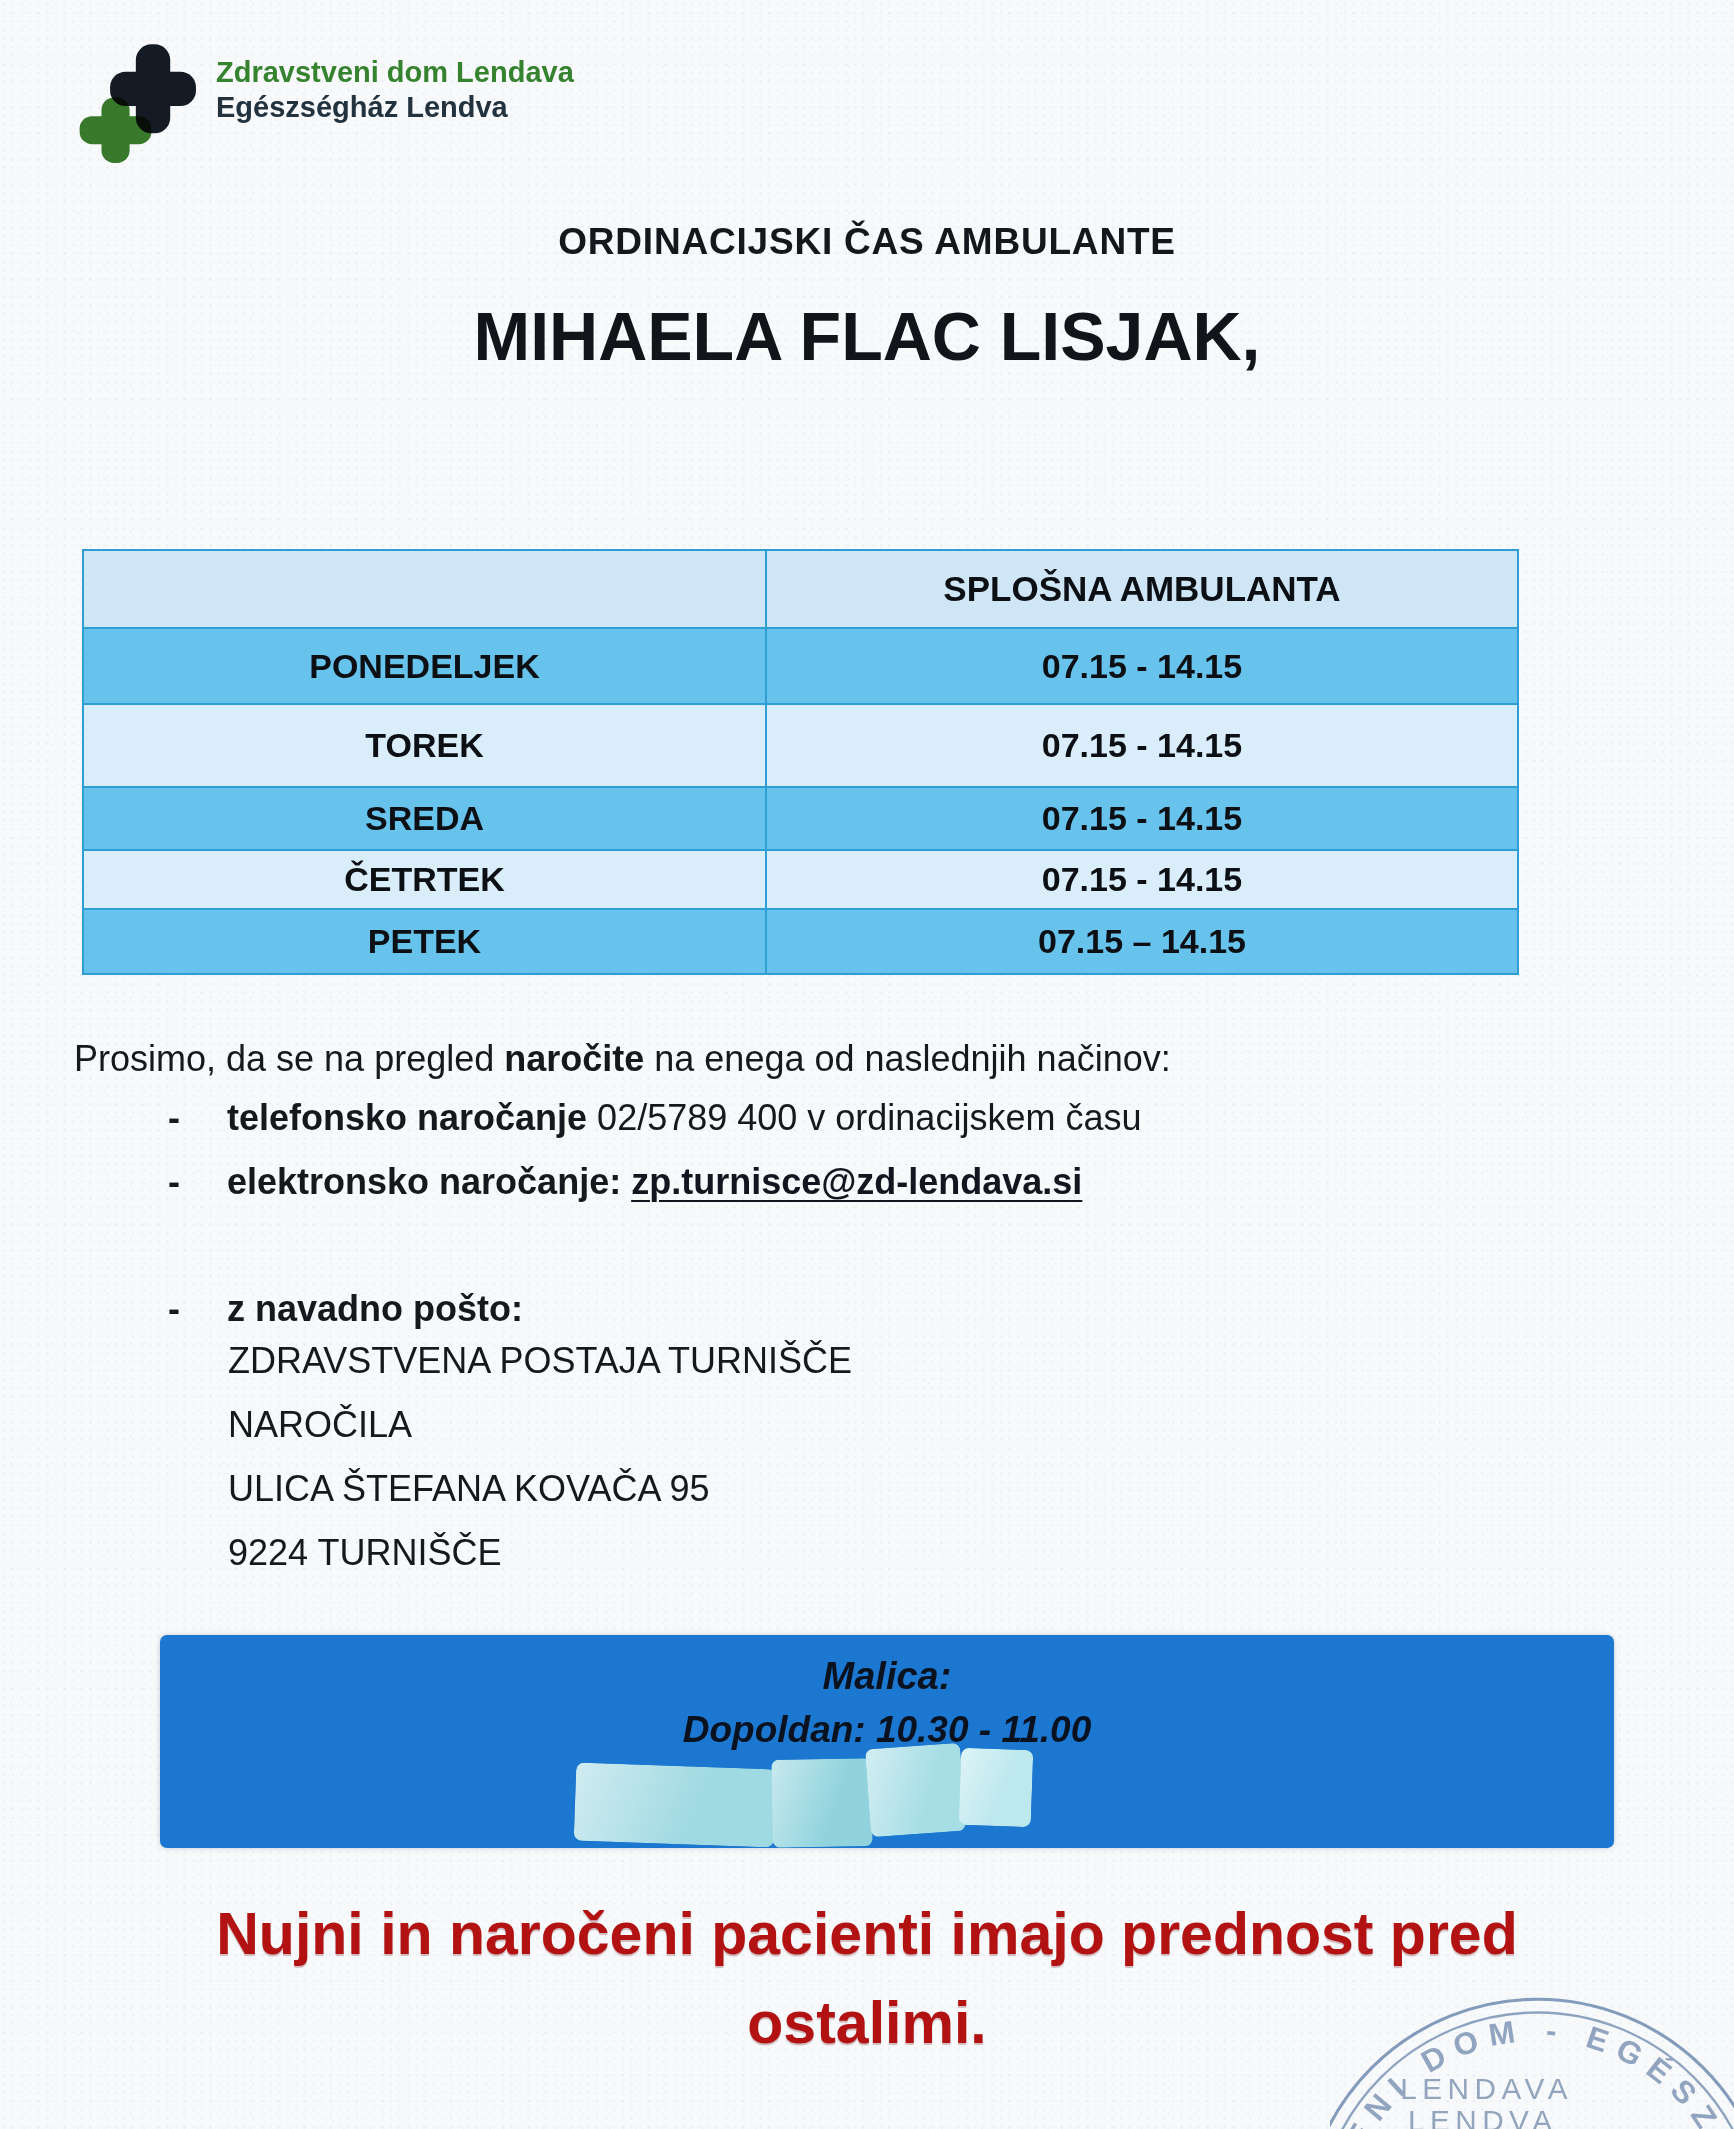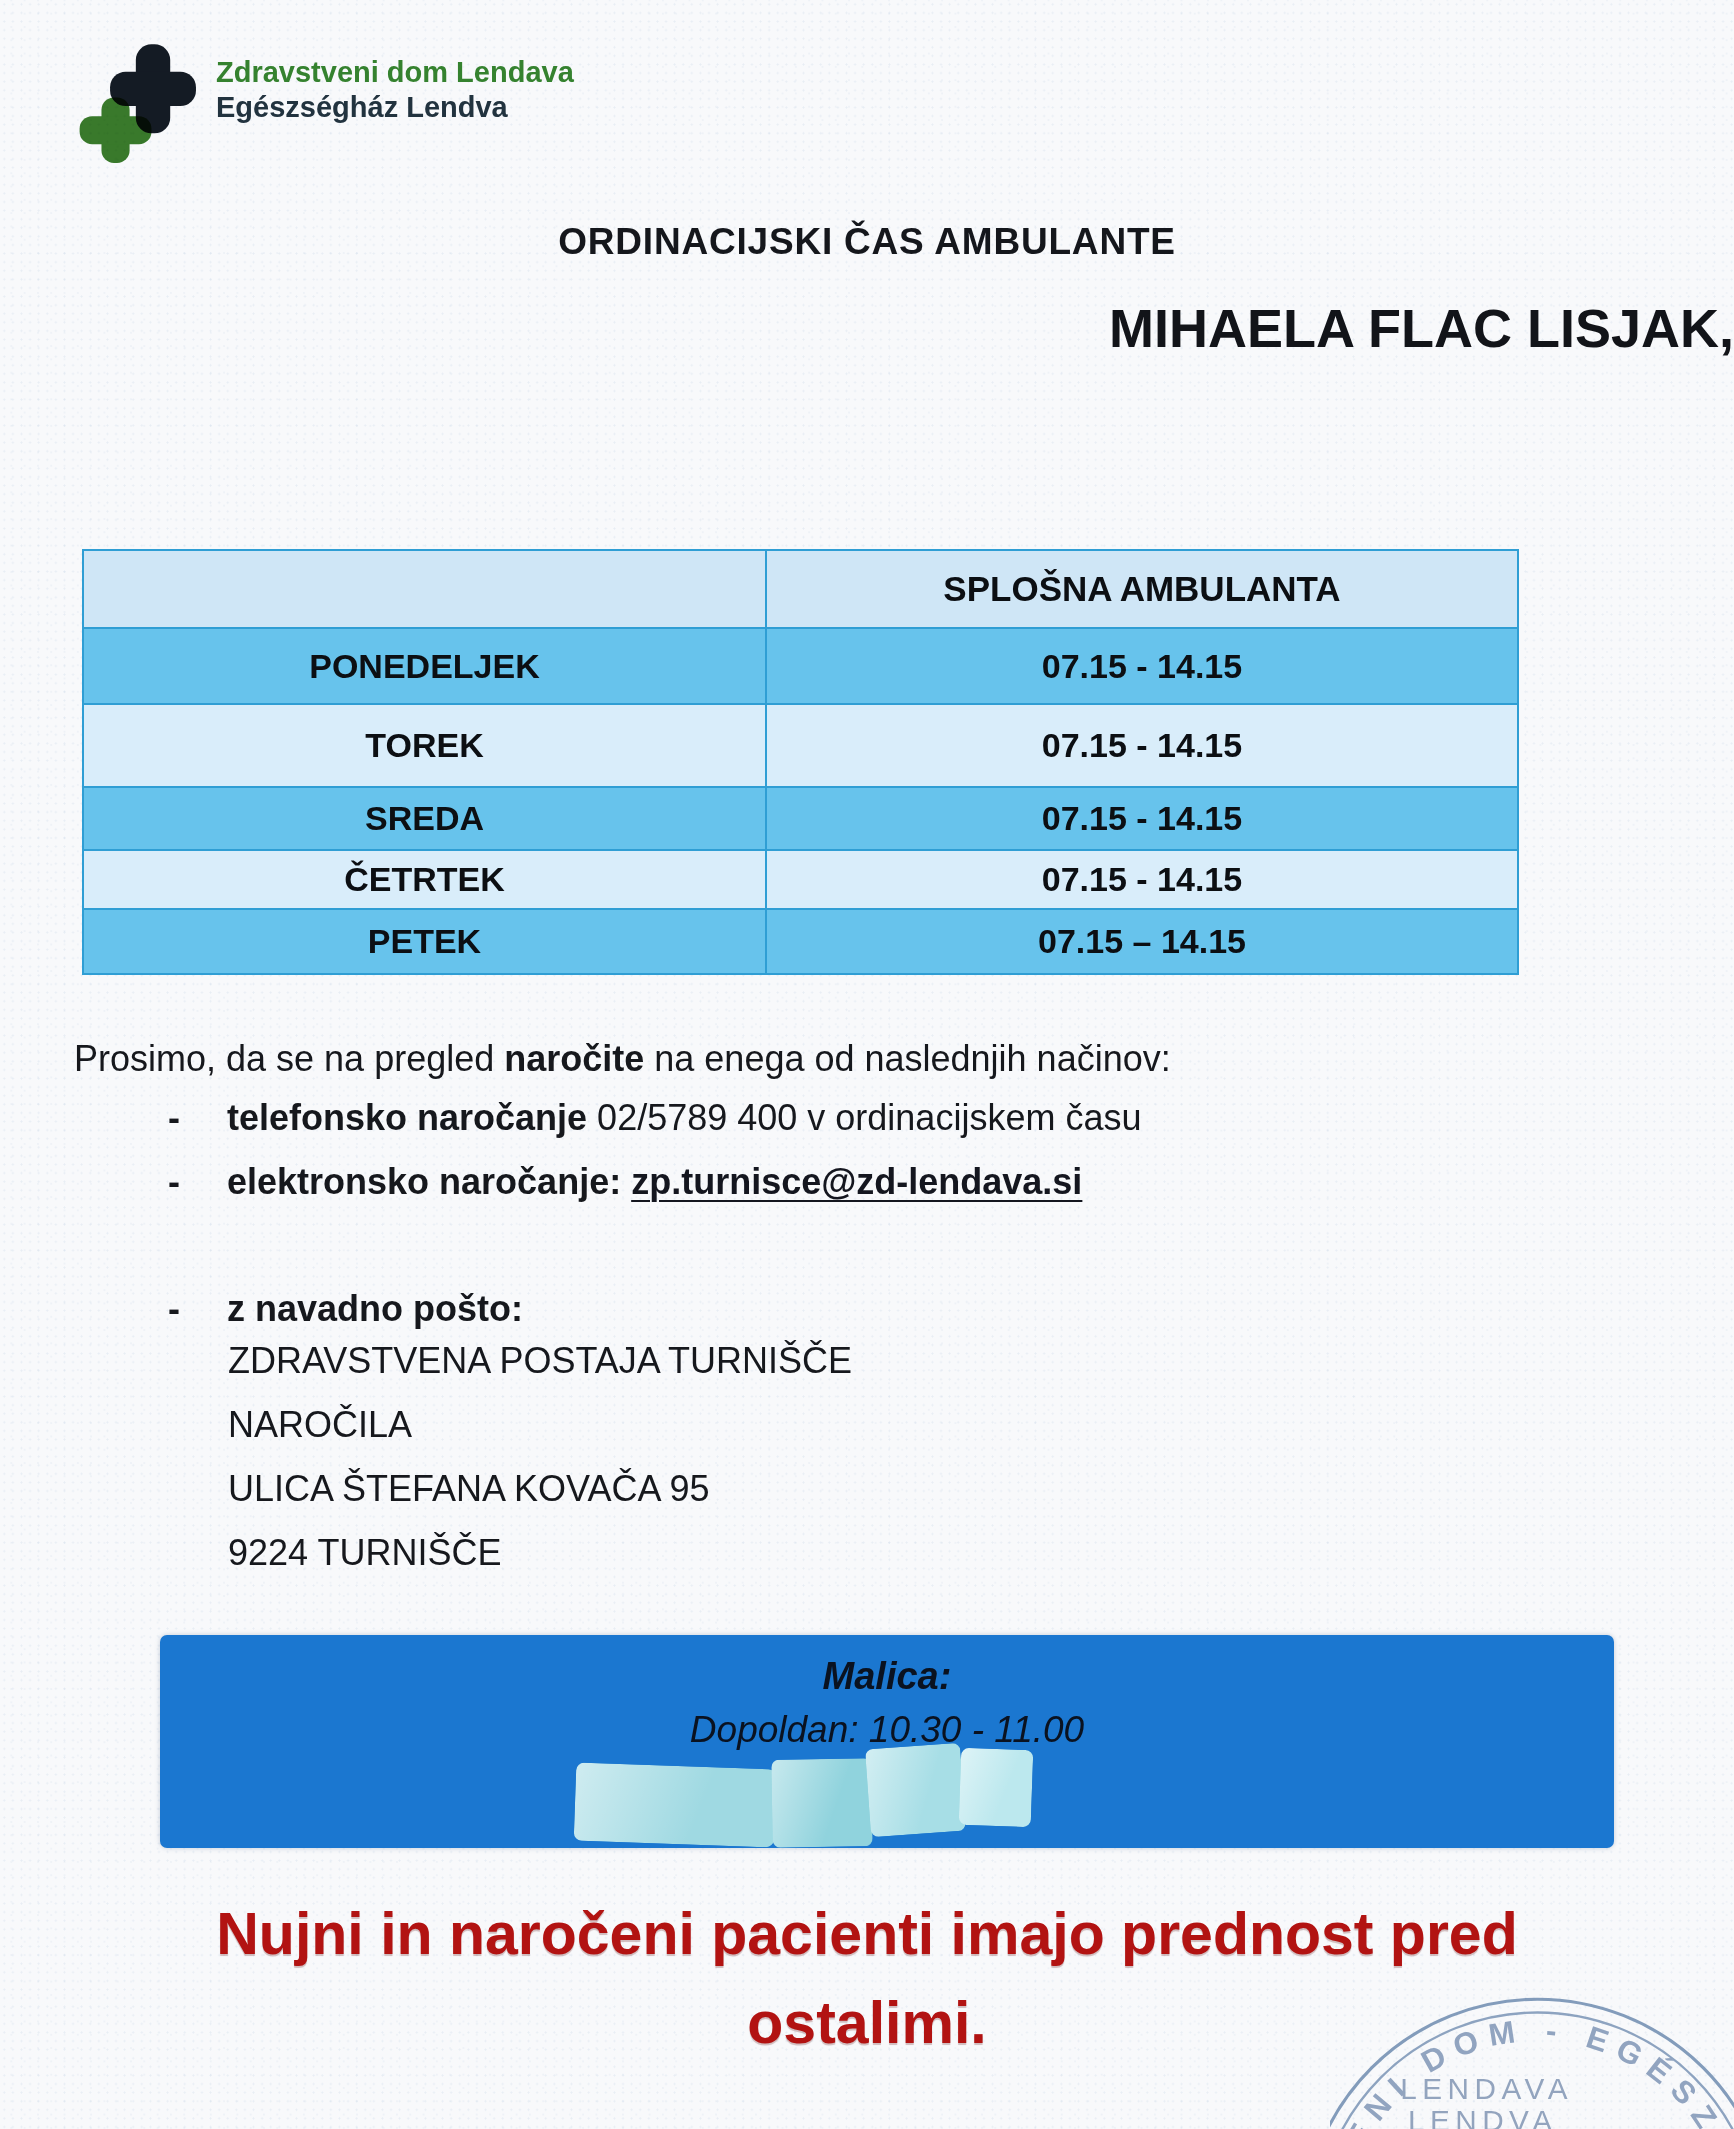--- a/index.html
+++ b/index.html
@@ -15,22 +15,22 @@
     color:#15181d;
   }
   
   .logo-svg{position:absolute; left:39px; top:23.5px; width:164px; height:164px;}
   .logo-text{position:absolute; left:216px; top:55px; font-weight:700; font-size:29px; line-height:35px;}
   .logo-line1{color:#35822f;}
   .logo-line2{color:#22333f;}
   
   .supertitle{position:absolute; left:0; top:221px; width:1734px; text-align:center;
     font-size:37px; font-weight:700; color:#15171c; letter-spacing:0.8px;}
-  .title1{position:absolute; left:0; top:297px; width:1734px; text-align:right;
-    font-size:54px; font-weight:700; color:#121419;}
+  .title1{position:absolute; left:0; top:297px; width:1734px; text-align:center;
+    font-size:68px; font-weight:700; color:#121419;}
   .title2{position:absolute; left:0; top:396px; width:1734px; text-align:center;
     font-size:70px; font-weight:700; color:#121419;}
   
   .sched{position:absolute; left:82px; top:549px; width:1437px;
     border-collapse:collapse; table-layout:fixed;}
   .sched td{border:2.3px solid #2f9ed4; text-align:center; vertical-align:middle;
     font-weight:700; font-size:34px; color:#0c0f13; padding:0;}
   .sched tr.hd  td{height:76px;  background:#cfe6f6; font-size:35px;}
   .sched tr.r0 td{height:74px;}
   .sched tr.r1 td{height:81px;}
@@ -46,21 +46,21 @@
   .dash{display:inline-block; width:59px; font-weight:700;}
   .bold{font-weight:700;}
   .email-link{font-weight:700; color:#14161f; text-decoration:underline;
     text-decoration-thickness:2.3px; text-underline-offset:5.5px; cursor:pointer;}
   .addr{left:228px; font-weight:400;}
   
   .malica-box{position:absolute; left:160px; top:1635px; width:1454px; height:213px;
     background:#1b77d0; text-align:center; color:#0a1220; border-radius:7px;
     box-shadow:0 0 5.5px rgba(100,120,150,0.35);}
   .malica-title{padding-top:20.3px; font-style:italic; font-weight:700; font-size:38px;}
-  .malica-time{margin-top:11px; font-style:italic; font-weight:400; font-size:37px;}
+  .malica-time{margin-top:11px; font-style:italic; font-weight:700; font-size:37px;}
   .tape{position:absolute; border-radius:7.8px;
     background-image:linear-gradient(110deg, rgba(255,255,255,0.5), rgba(255,255,255,0) 62%);}
   .tape1{left:415px;  top:131px; width:200px; height:78px; background-color:#9fd9e2; transform:rotate(2deg);}
   .tape2{left:612px;  top:124px; width:100px; height:88px; background-color:#90d3dd; transform:rotate(-1deg);}
   .tape3{left:708px;  top:111px; width:95px; height:88px; background-color:#a7dee6; transform:rotate(-4deg);}
   .tape4{left:800px; top:114px; width:72px;  height:77px;  background-color:#bce8ee; transform:rotate(2deg);}
   
   .warn{position:absolute; left:0; width:1734px; text-align:center;
     font-size:59px; font-weight:700; color:#b21312;
     text-shadow:0 1.6px 0.8px rgba(90,10,10,0.25);}

